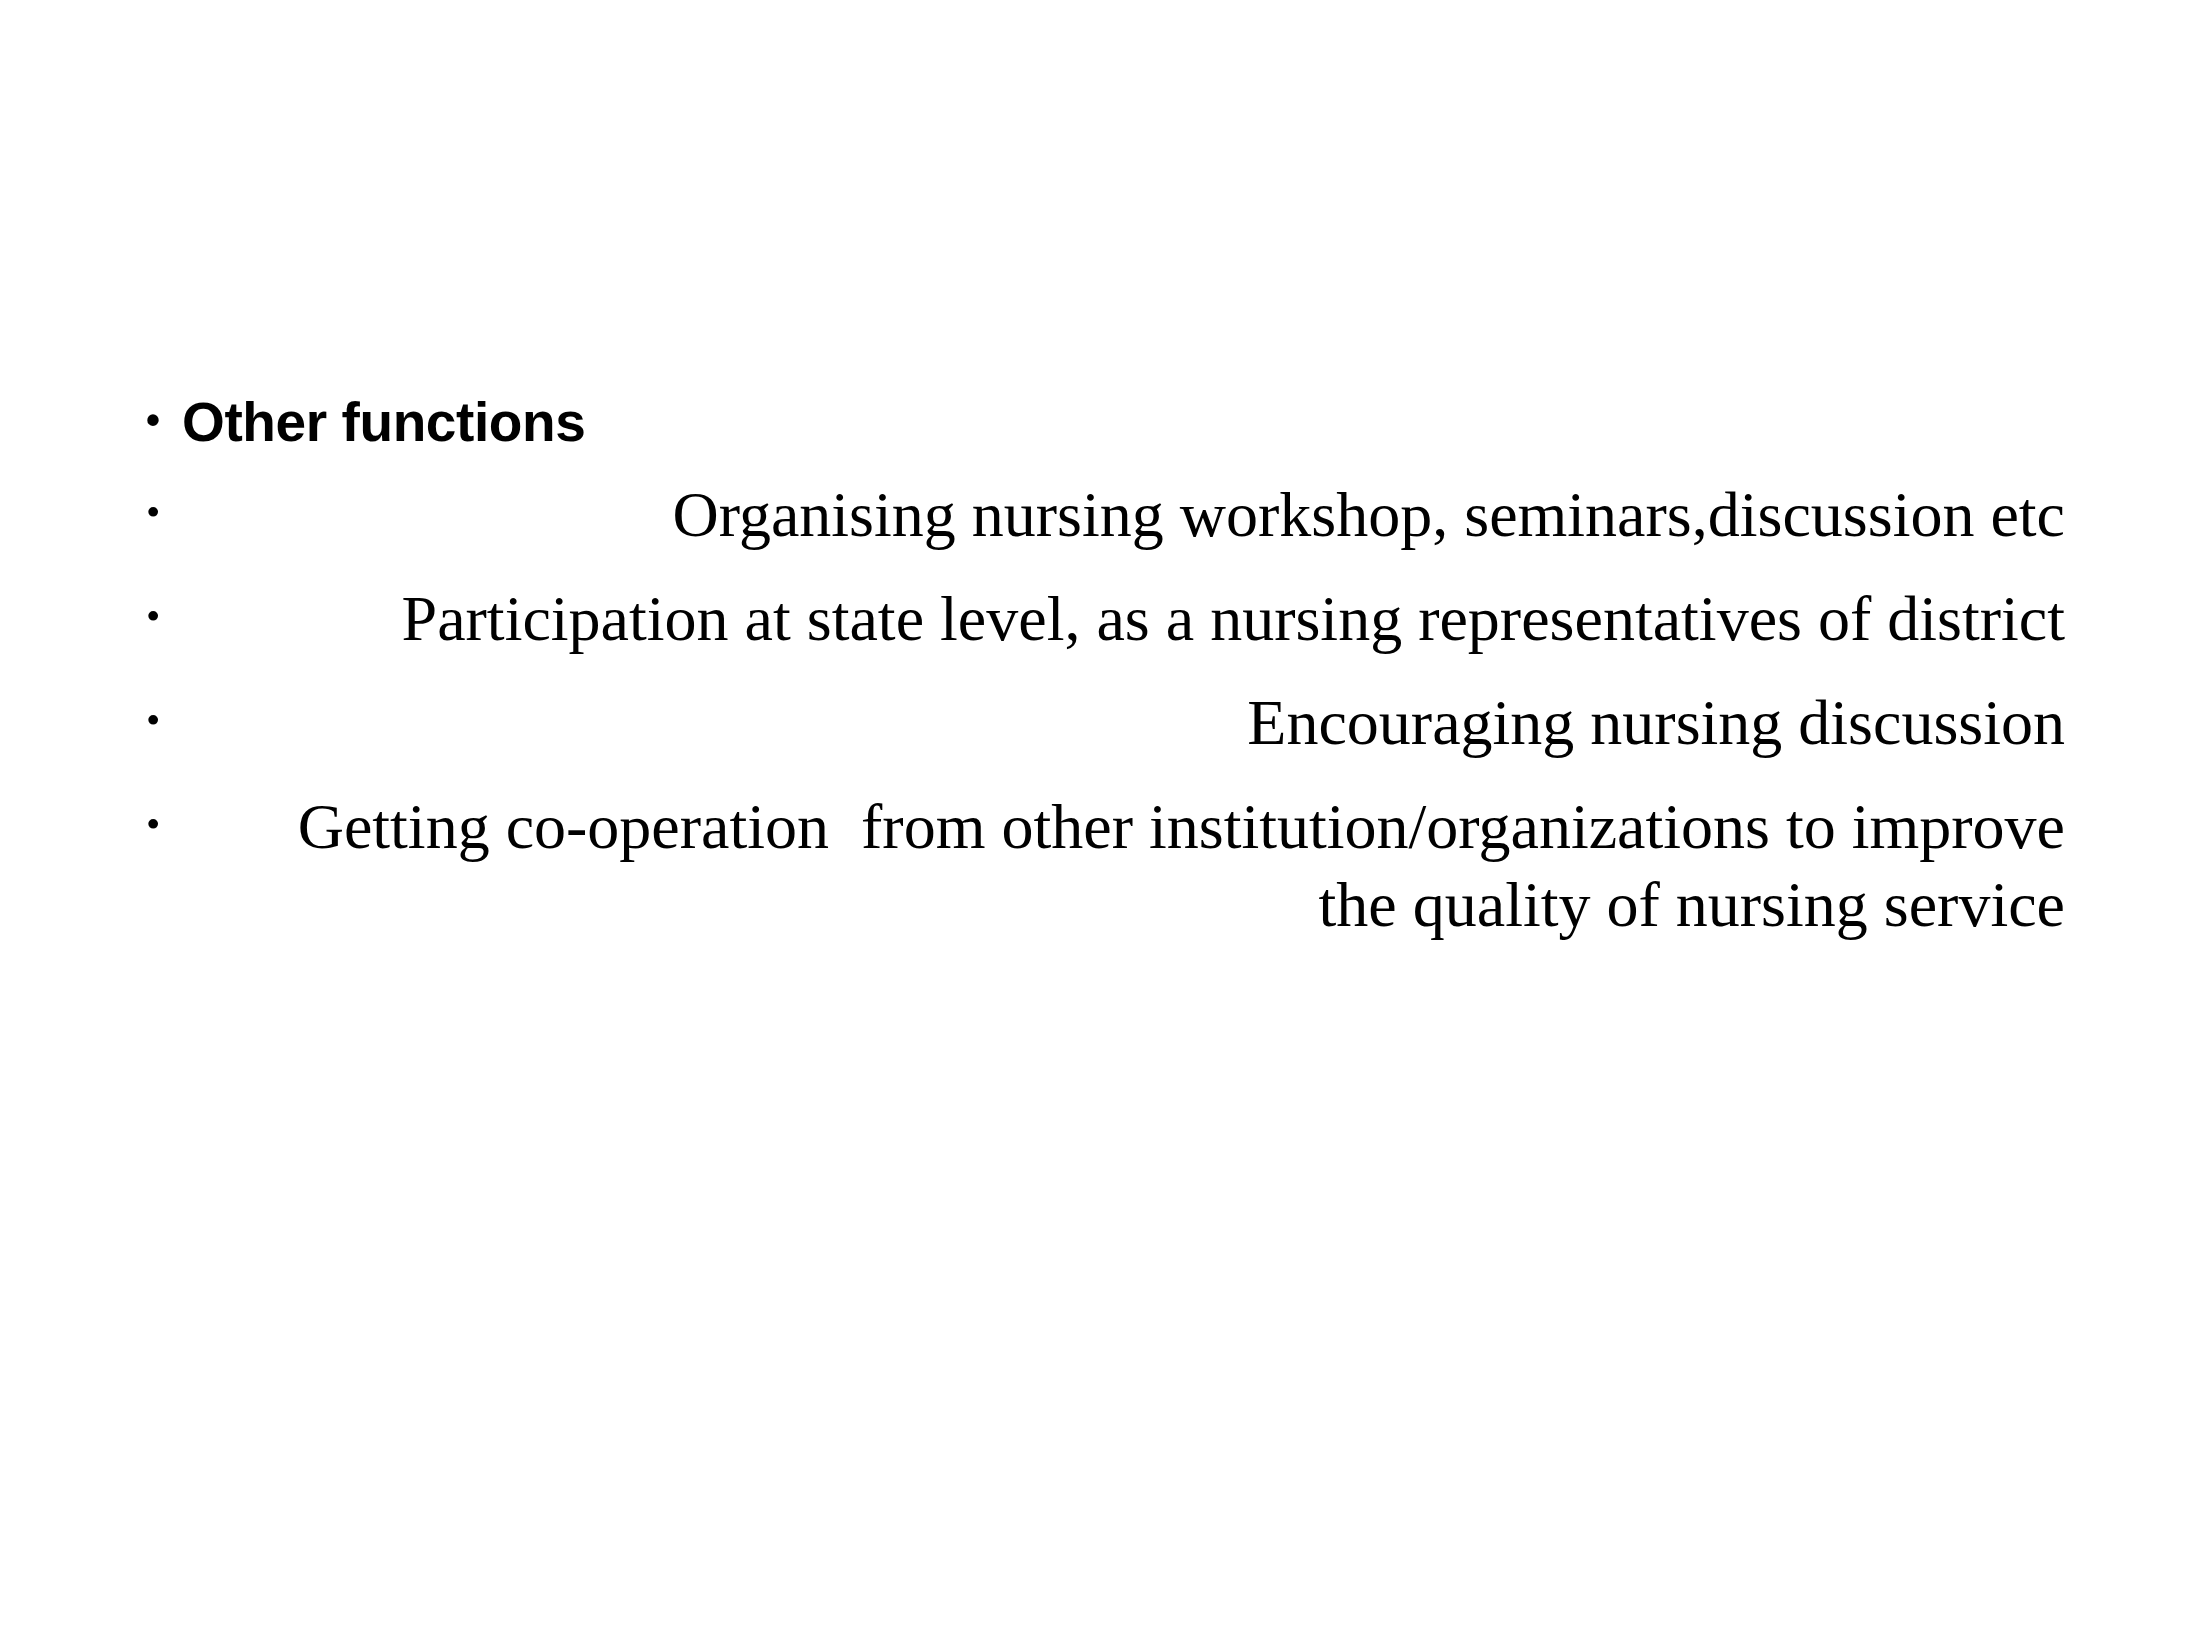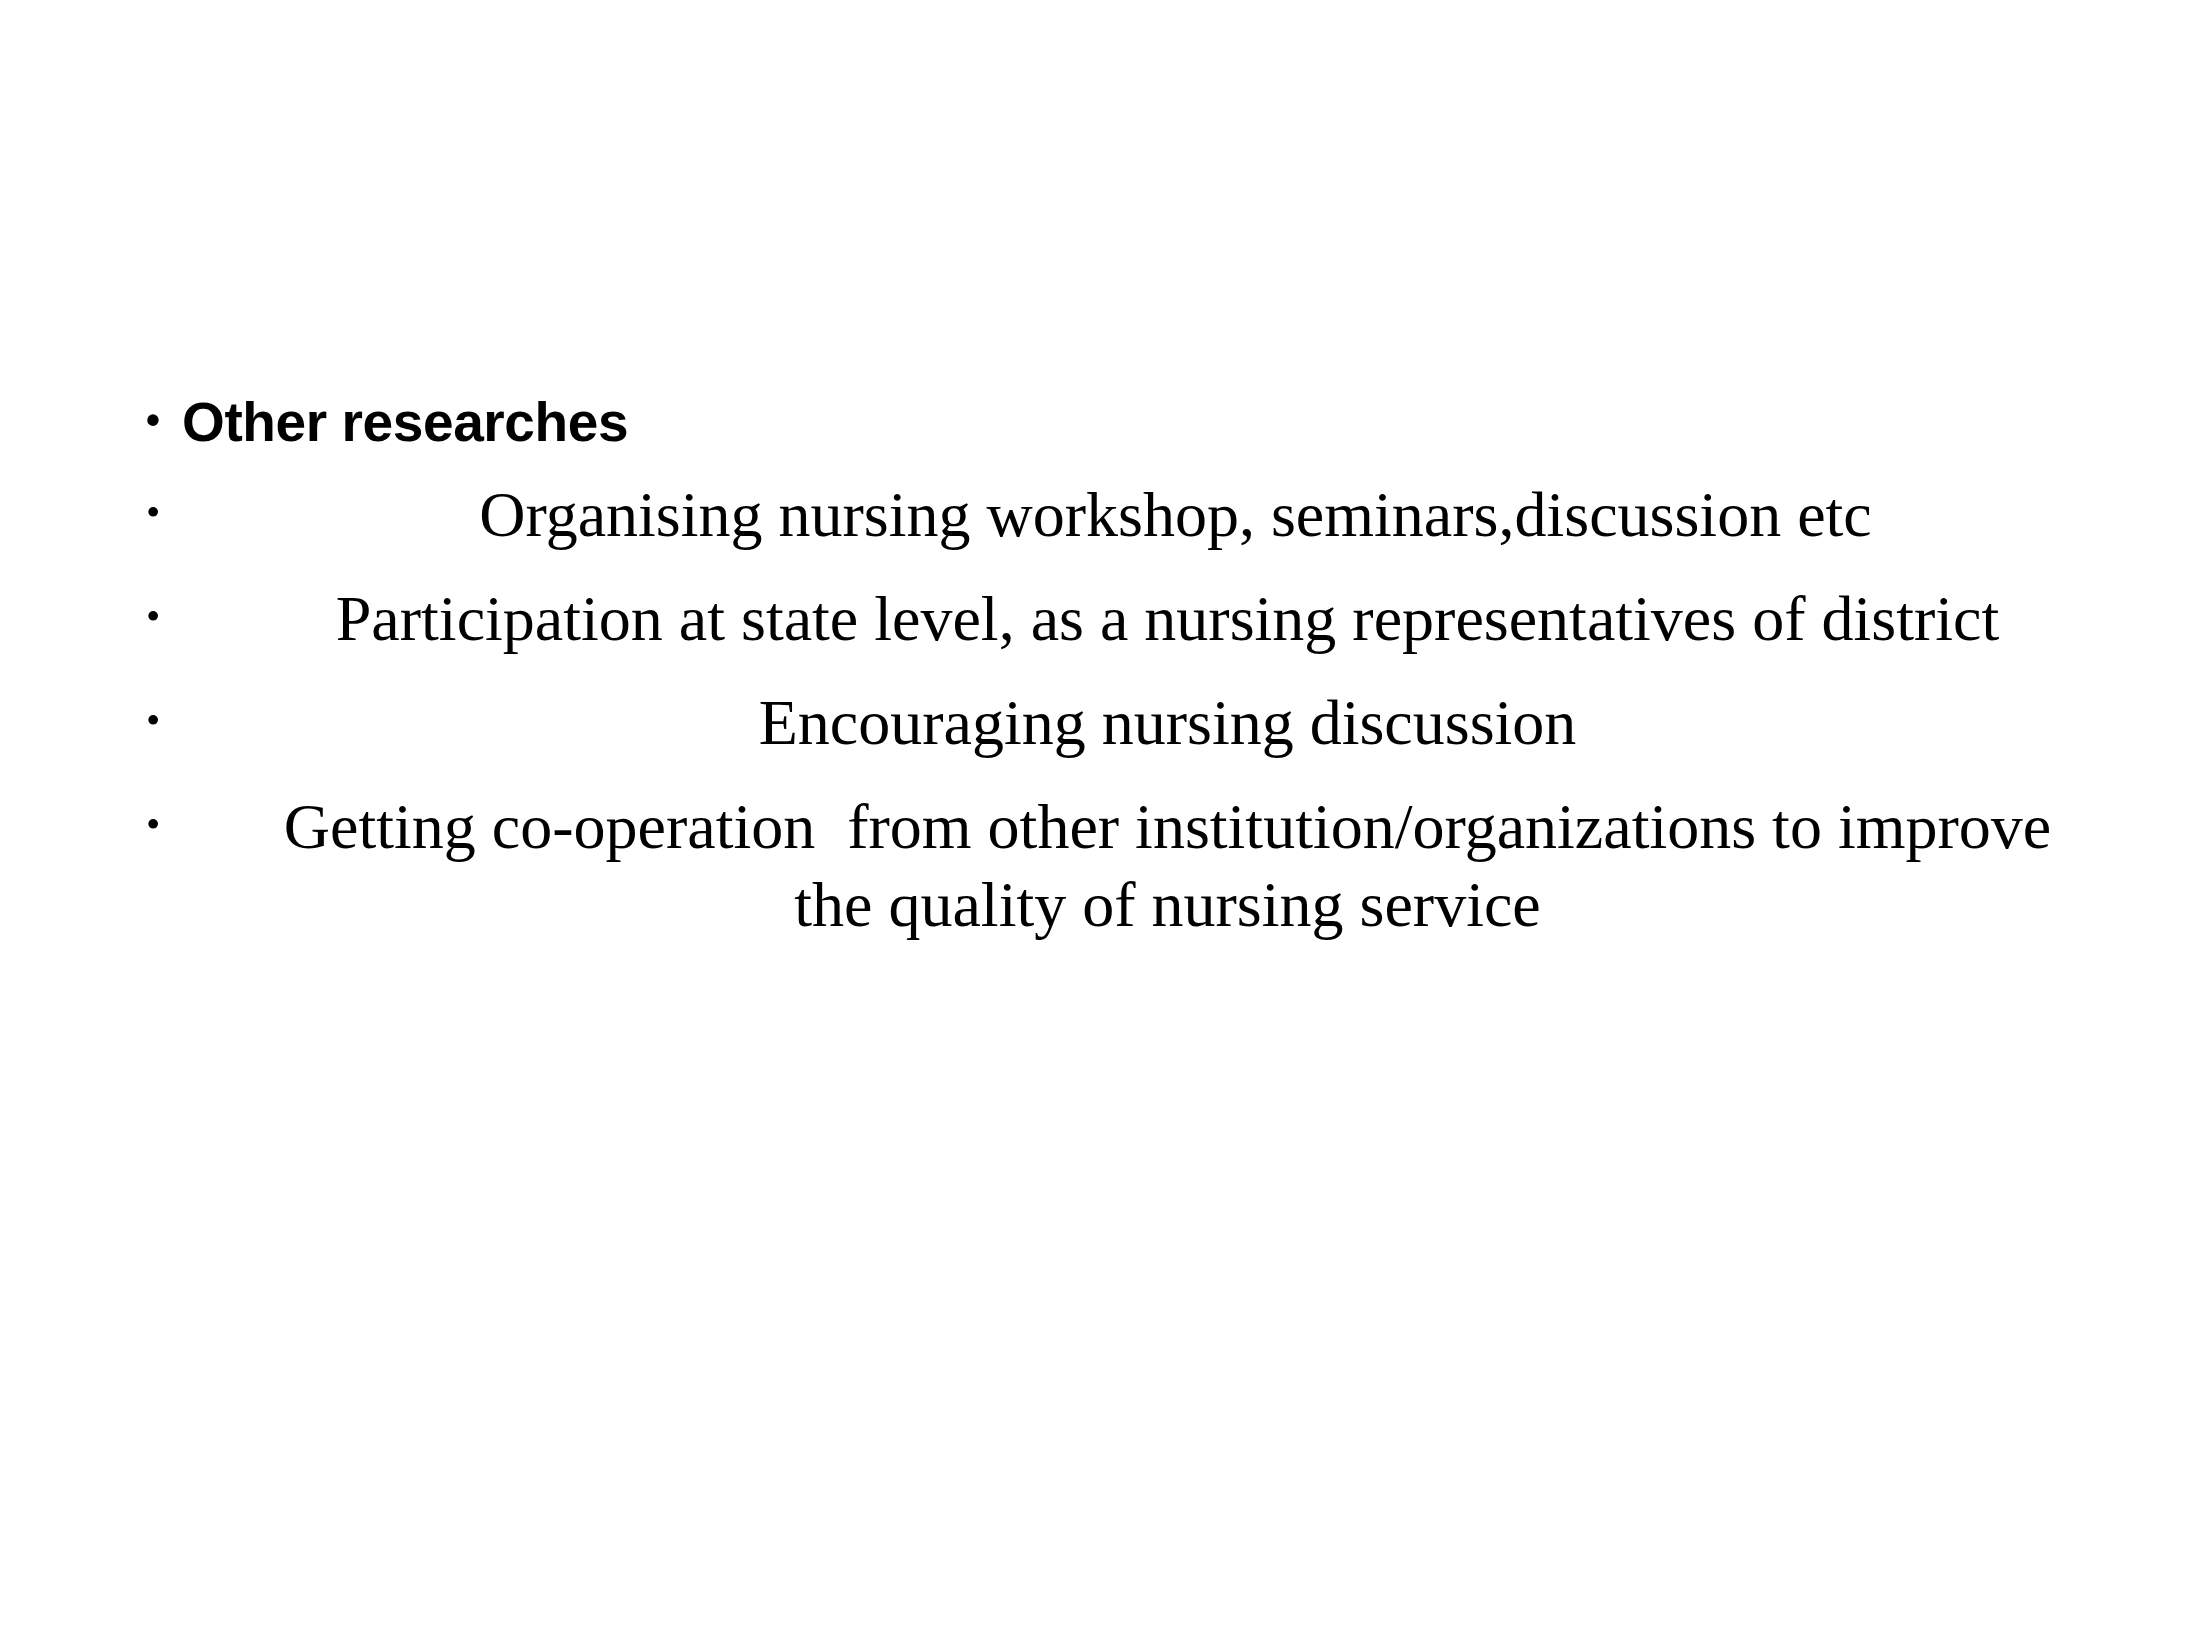--- a/index.html
+++ b/index.html
@@ -63,42 +63,42 @@
     flex: 0 0 auto;
     width: 116px;
     font-family: "Liberation Serif", "DejaVu Serif", serif;
     font-size: 41px;
     line-height: 1.78;
     text-align: left;
   }
   .serif-item .label {
     flex: 1 1 auto;
     white-space: pre-wrap;
-    text-align: center;
+    text-align: right;
     margin-left: 8px;
   }
 
   
   .serif-item.tight {
     margin-bottom: 15.5px;
   }
   .serif-item.loose {
     margin-bottom: 26px;
   }
 </style>
 </head>
 <body>
 
 <div id="slide" style="background: rgb(255, 255, 255); color: rgb(0, 0, 0);">
 
   <div id="content">
 
     <div class="heading-item">
       <span class="bullet">•</span>
-      <span class="label">Other researches</span>
+      <span class="label">Other functions</span>
     </div>
 
     <div class="serif-item loose">
       <span class="bullet">•</span>
       <span class="label"> Organising nursing workshop, seminars,discussion etc</span>
     </div>
 
     <div class="serif-item loose">
       <span class="bullet">•</span>
       <span class="label">Participation at state level, as a nursing representatives of district</span>

